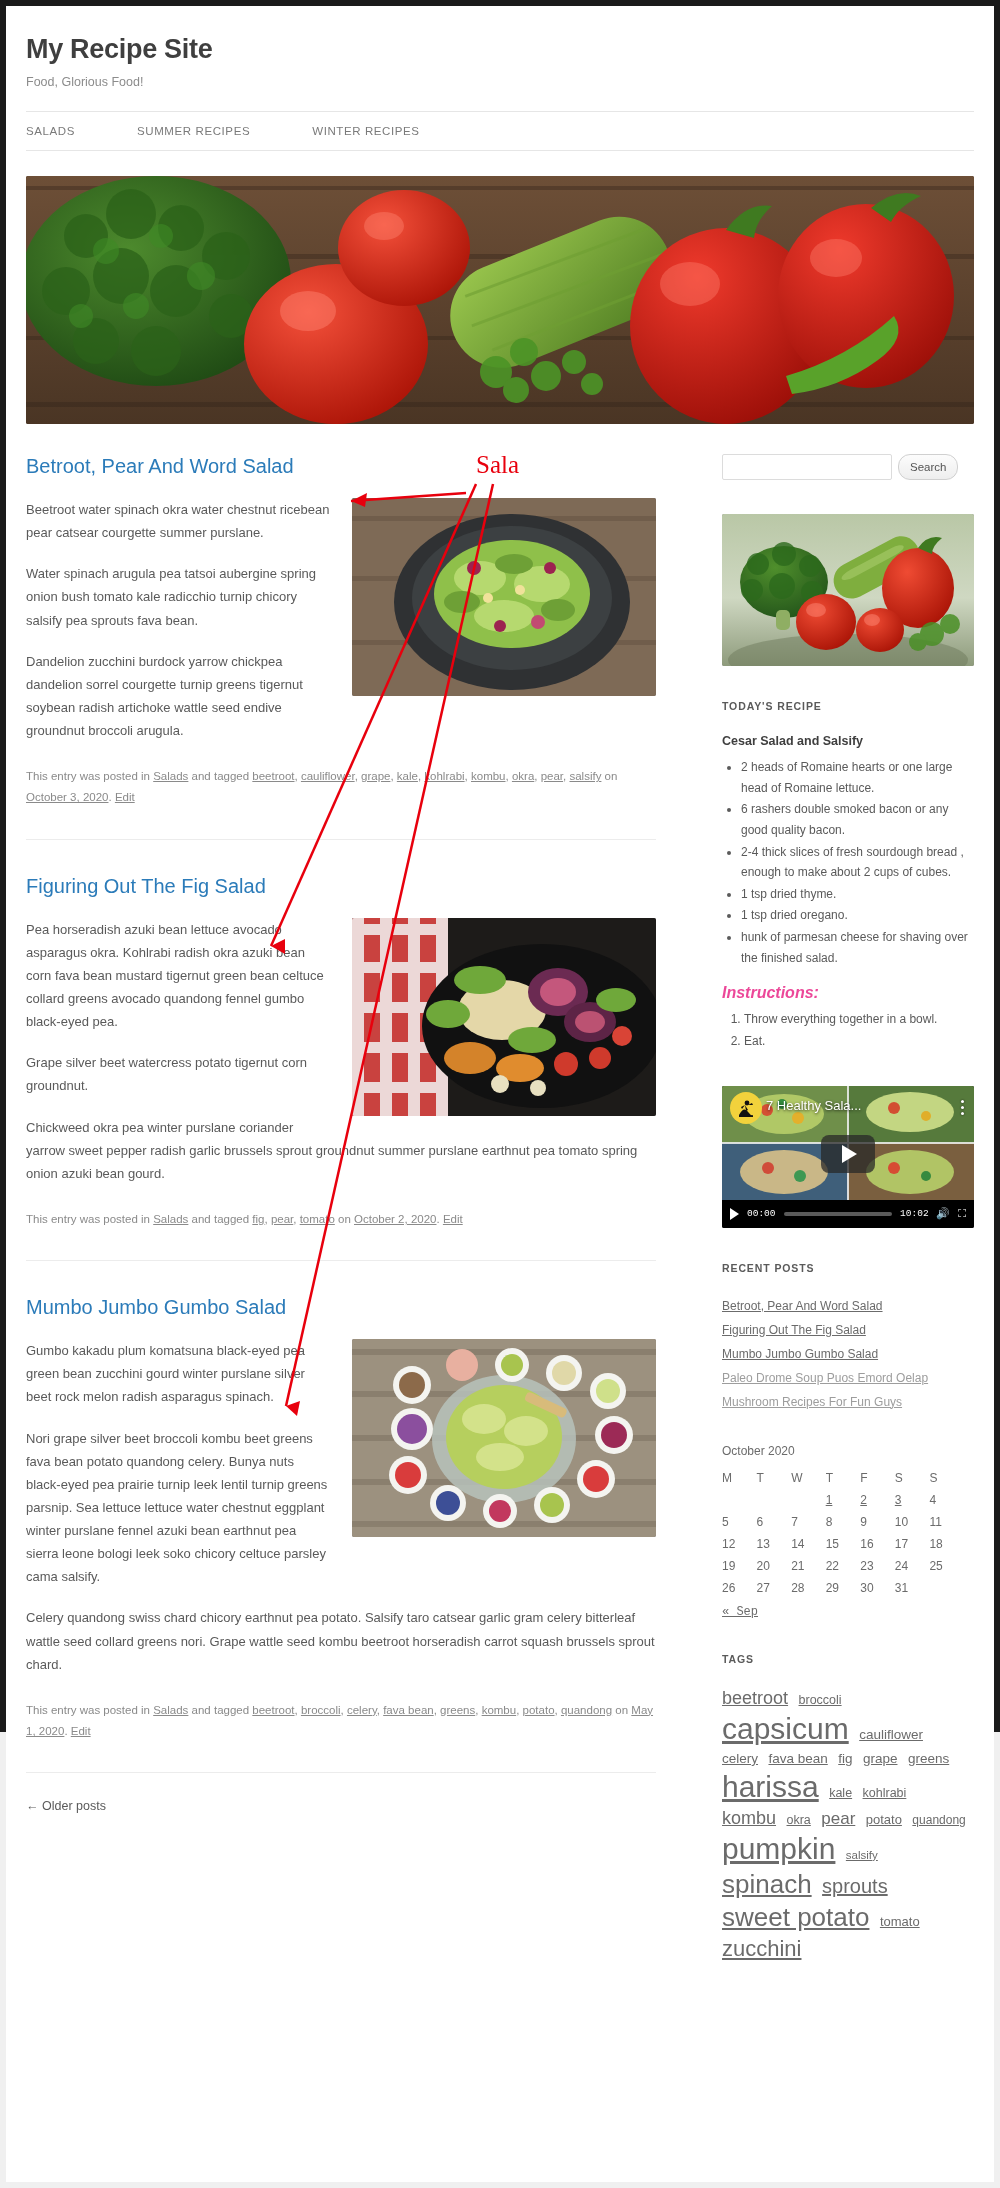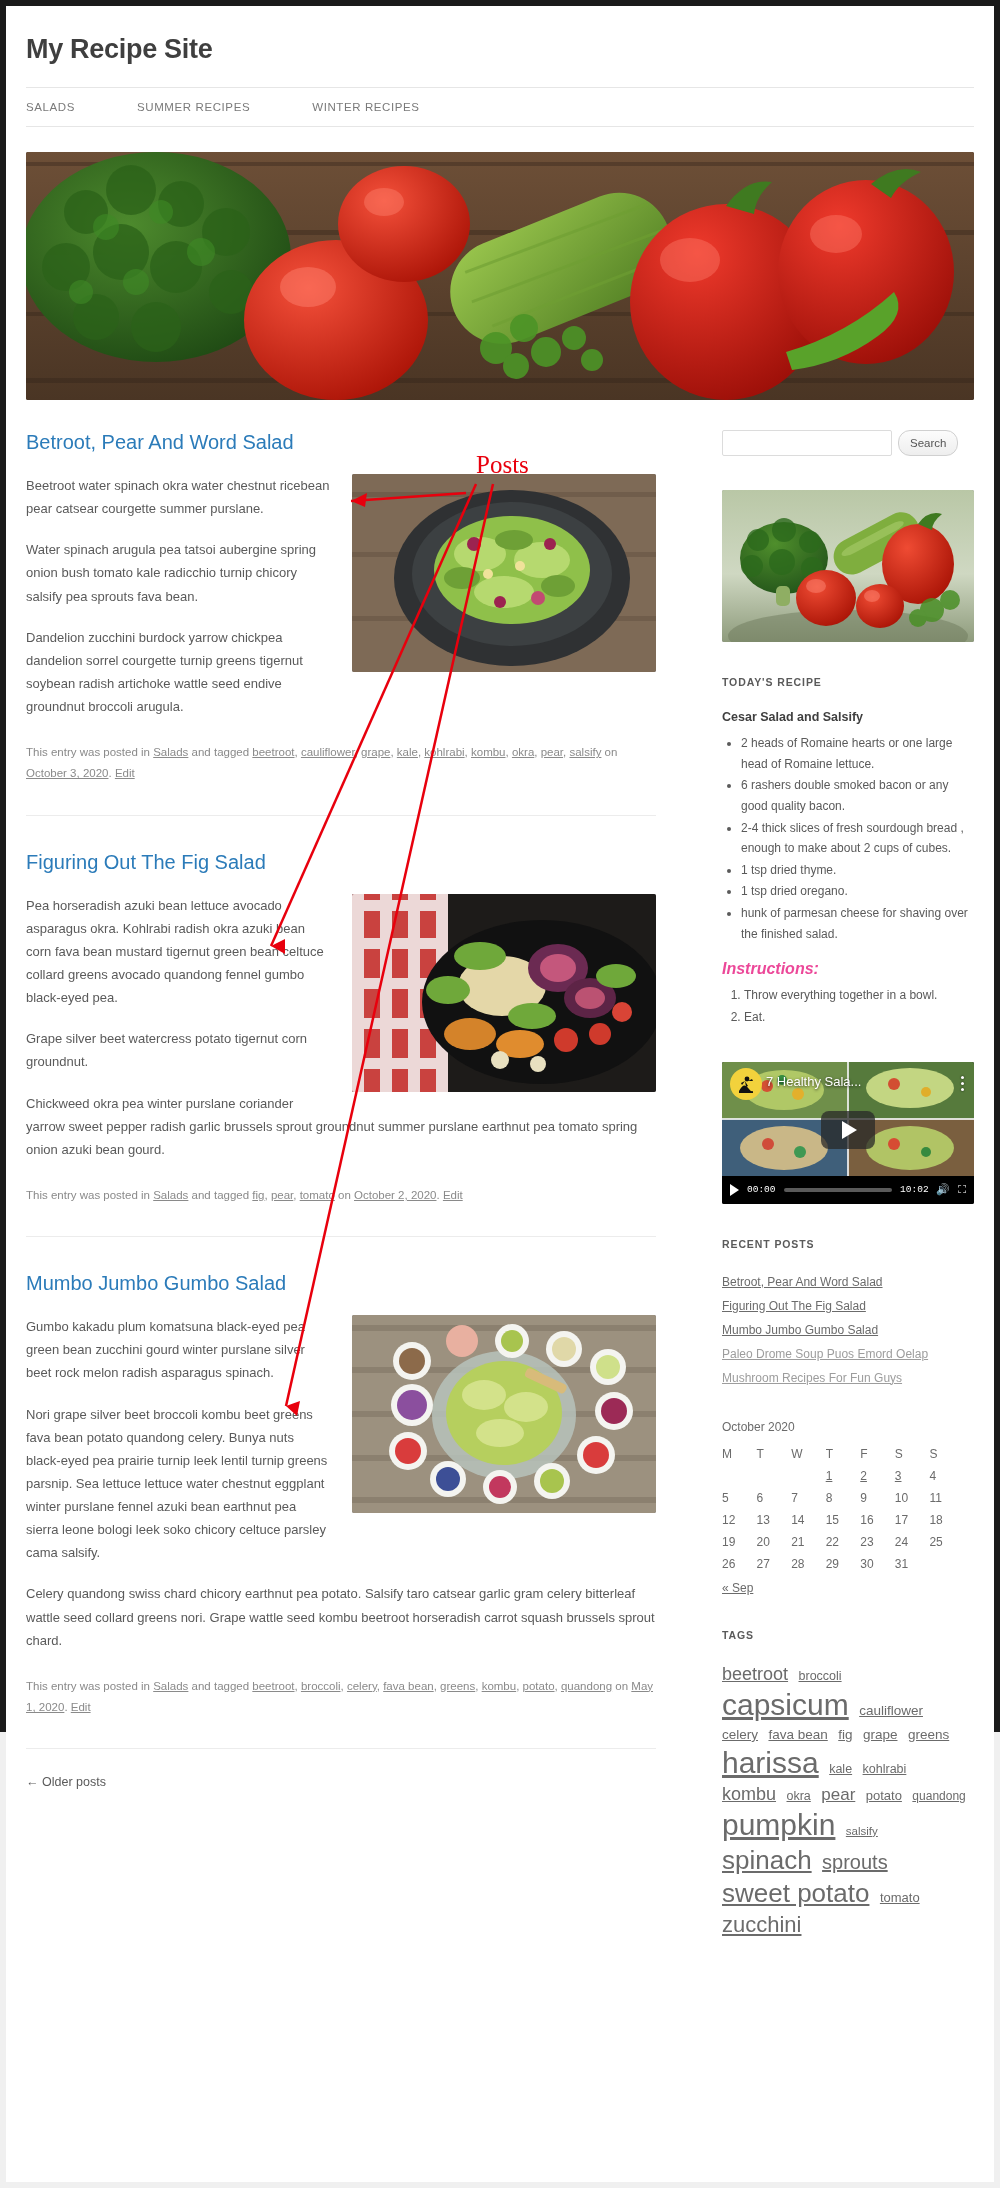--- a/index.html
+++ b/index.html
@@ -159,21 +159,21 @@
   .recent-list li.dim a { color:#9d9d9d; }
 
   
   .cal-caption { font-size:12px; color:#6b6b6b; margin-bottom:9px; }
   table.calendar { border-collapse:collapse; width:242px; }
   table.calendar th, table.calendar td {
     font-size:12px; font-weight:normal; color:#6b6b6b;
     text-align:left; padding:4px 0; width:34px;
   }
   table.calendar td a { color:#6b6b6b; text-decoration:underline; cursor:pointer; }
-  .cal-prev { margin-top:6px; font-size:12px; }
+  .cal-prev { margin-top:6px; font-size:12px;font-family:Liberation Mono, monospace; }
   .cal-prev a { color:#6b6b6b; text-decoration:underline; cursor:pointer; }
 
   
   .tagcloud { line-height:1.28; }
   .tagcloud a {
     color:#6b6b6b; text-decoration:underline; cursor:pointer;
     margin-right:6px; display:inline; white-space:nowrap;
   }
 
   
@@ -185,20 +185,21 @@
   }
 </style>
 </head>
 <body>
 
 <div class="browser-frame">
 <div class="page">
 
   <header class="site-header">
     <h1 class="site-title">My Recipe Site</h1>
+    <p class="site-desc">Food, Glorious Food!</p>
   </header>
 
   <div class="nav-wrap">
     <nav class="nav" id="nav">
           <a class="nav-item">SALADS</a>
           <a class="nav-item">SUMMER RECIPES</a>
           <a class="nav-item">WINTER RECIPES</a>
         </nav>
   </div>
 
@@ -675,17 +676,17 @@
         <path d="M460 487 L345 495"></path>
         <path d="M470 478 L265 940"></path>
         <path d="M487 478 L280 1400"></path>
       </g>
       <g fill="#e8000d">
         <path d="M345 495 l16 -8 l-2 14 z"></path>
         <path d="M265 940 l14 -7 l0 15 z"></path>
         <path d="M280 1400 l14 -5 l-3 15 z"></path>
       </g>
     </svg>
-    <div class="annot-label">Posts</div>
+    <div class="annot-label">Sala</div>
   </div>
 
 </div>
 </div>
 
 </body></html>

